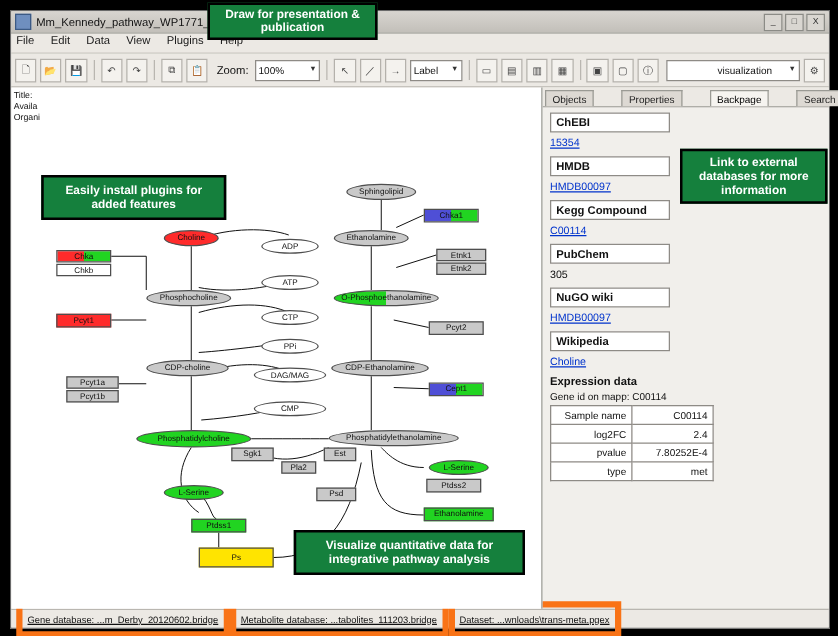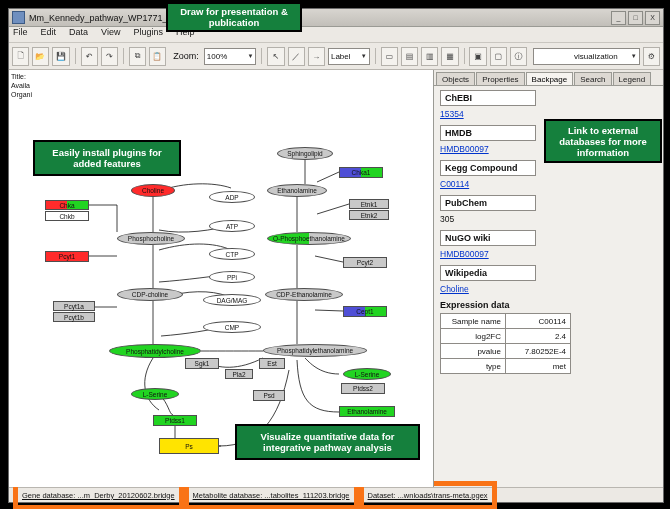--- a/index.html
+++ b/index.html
@@ -84,21 +84,21 @@
   .grey{background:#c9c9c9;}
   .white{background:#fff;}
   .yellow{background:#ffe400;}
   .half-red-green{background:linear-gradient(90deg,#ff2b2b 50%,#21d421 50%);}
   .half-blue-green{background:linear-gradient(90deg,#4f4fd6 50%,#21d421 50%);}
   .half-green-grey{background:linear-gradient(90deg,#21d421 50%,#c9c9c9 50%);}
   svg.lines{position:absolute;left:0;top:0;width:424px;height:420px;}
   
   .tabs{
     height:15px;display:flex;align-items:flex-end;background:#ece9e4;
-    border-bottom:1px solid #9a9a94;padding-left:2px;
+    border-bottom:1px solid #9a9a94;padding-left:2px;gap:21px;
   }
   .tab{
     font-size:8px;padding:2px 5px 1px 5px;border:1px solid #9a9a94;
     border-bottom:none;background:#ddd9d3;color:#222;margin-right:1px;
   }
   .tab.active{background:#f6f4f0;color:#000;}
   .panel{
     flex:1;background:#f1efeb;overflow:hidden;padding:4px 6px 0 6px;
     font-size:8.5px;color:#111;
   }
@@ -376,20 +376,21 @@
         <div class="dbbox">PubChem</div>
         <span class="dbplain">305</span>
 
         <div class="dbbox">NuGO wiki</div>
         <a class="dblink" href="#">HMDB00097</a>
 
         <div class="dbbox">Wikipedia</div>
         <a class="dblink" href="#">Choline</a>
 
         <div class="exprhdr">Expression data</div>
+        <div class="geneid">Gene id on mapp: C00114</div>
 
         <table class="expr">
           <tbody>
               <tr>
             <td>Sample name</td>
             <td>C00114</td>
           </tr>
           <tr>
             <td>log2FC</td>
             <td>2.4</td>

